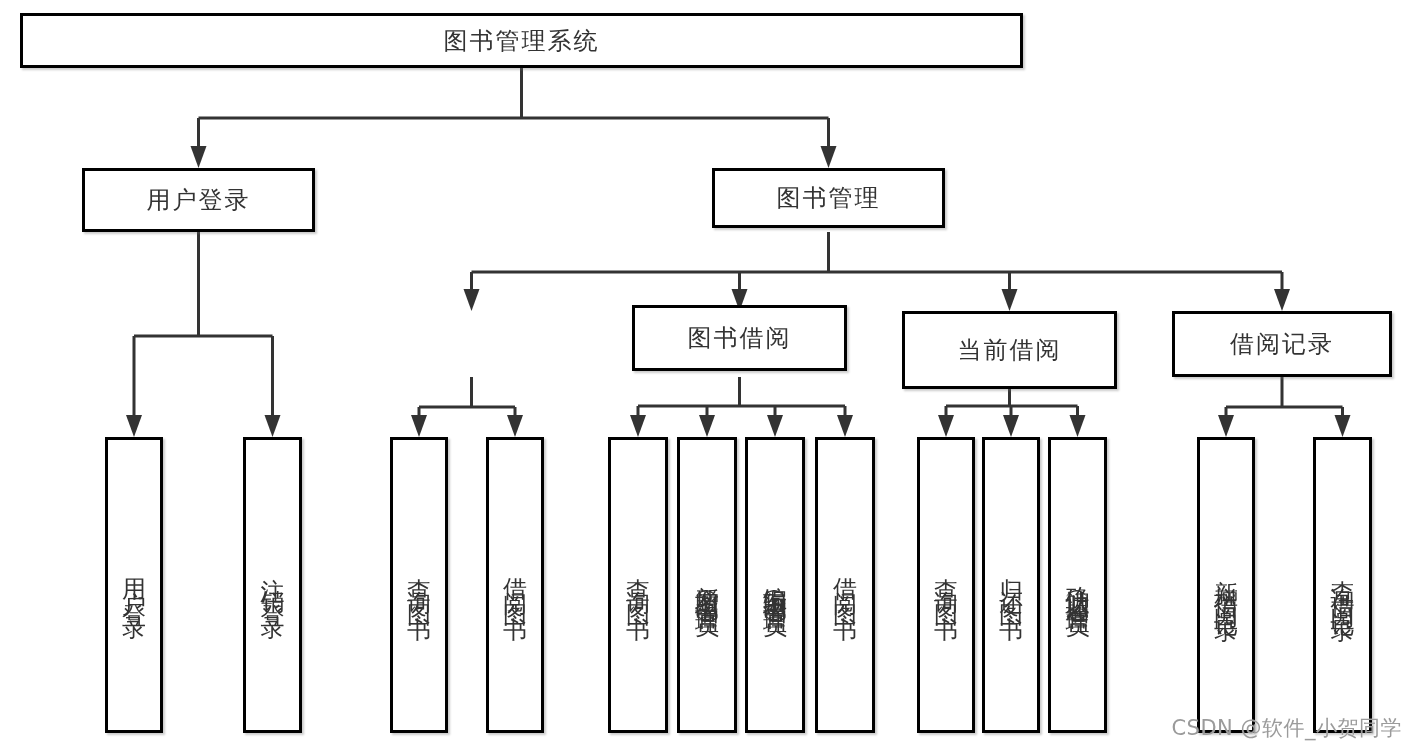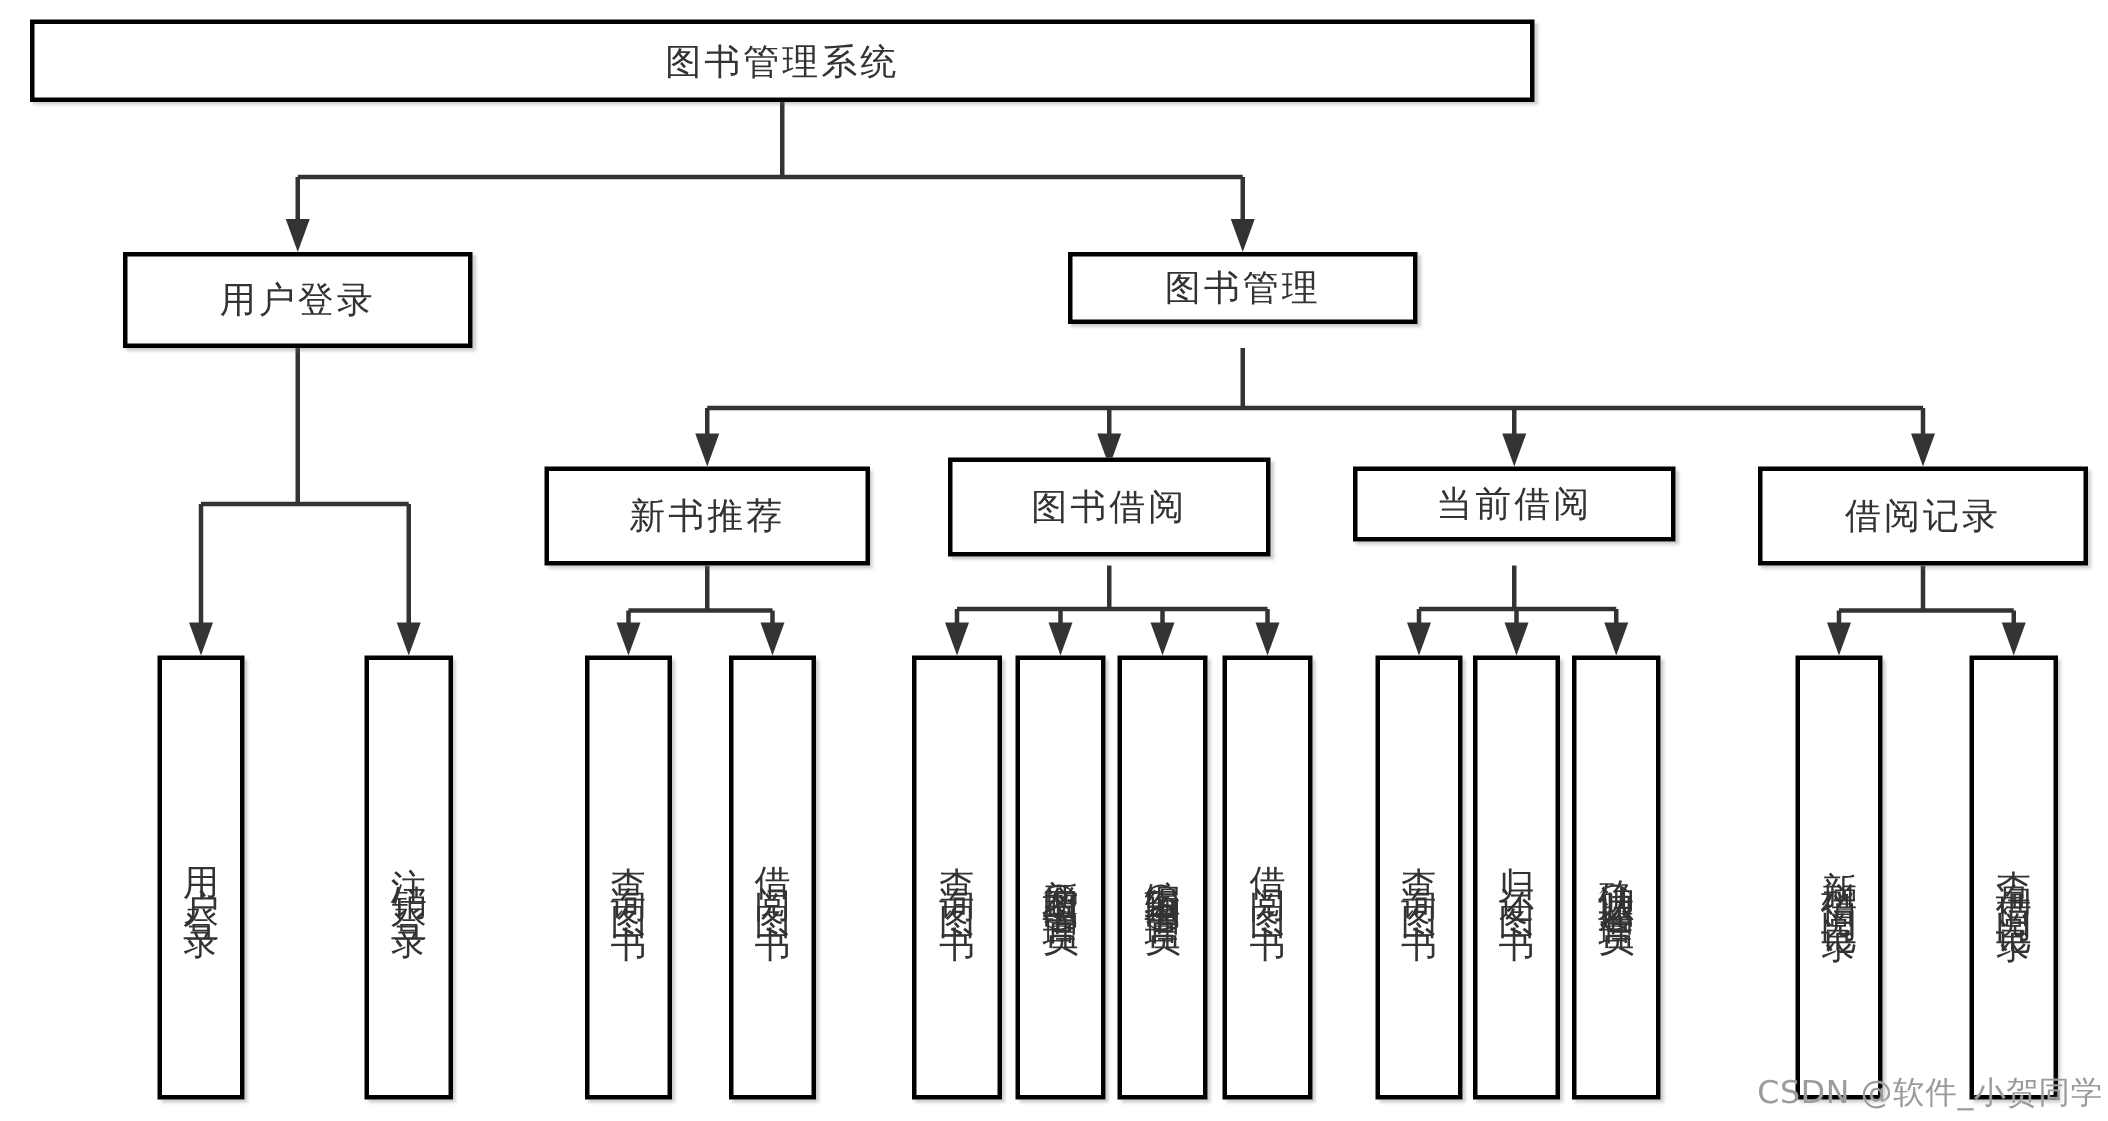--- a/index.html
+++ b/index.html
@@ -76,25 +76,24 @@
     <g>
       <path d="M1282 377 V407 M1226 407 H1342.5 M1226 407 V416 M1342.5 407 V416"></path>
       <polygon points="1218,415 1234,415 1226,437"></polygon>
       <polygon points="1334.5,415 1350.5,415 1342.5,437"></polygon>
     </g>
   </svg>
 
   <div class="box" style="left:20px;top:13px;width:1003px;height:55px">图书管理系统</div>
 
   <div class="box" style="left:82px;top:168px;width:233px;height:64px">用户登录</div>
-  <div class="box" style="left:712px;top:168px;width:233px;height:48px">图书管理</div>
+  <div class="box" style="left:712px;top:168px;width:233px;height:60px">图书管理</div>
 
-  <div class="box" style="left:363px;top:311px;width:217px;height:66px">新书推荐</div>
   <div class="box" style="left:632px;top:305px;width:215px;height:66px">图书借阅</div>
-  <div class="box" style="left:902px;top:311px;width:215px;height:50px">当前借阅</div>
+  <div class="box" style="left:902px;top:311px;width:215px;height:78px">当前借阅</div>
   <div class="box" style="left:1172px;top:311px;width:220px;height:66px">借阅记录</div>
 
   <div class="vbox ls4" style="left:105px;width:58px">用户登录</div>
   <div class="vbox ls4" style="left:243px;width:59px">注销登录</div>
 
   <div class="vbox ls4" style="left:390px;width:58px">查询图书</div>
   <div class="vbox ls4" style="left:486px;width:58px">借阅图书</div>
 
   <div class="vbox ls4" style="left:608px;width:60px">查询图书</div>
   <div class="vbox ls9" style="left:677px;width:60px">新增图书（管理员）</div>

